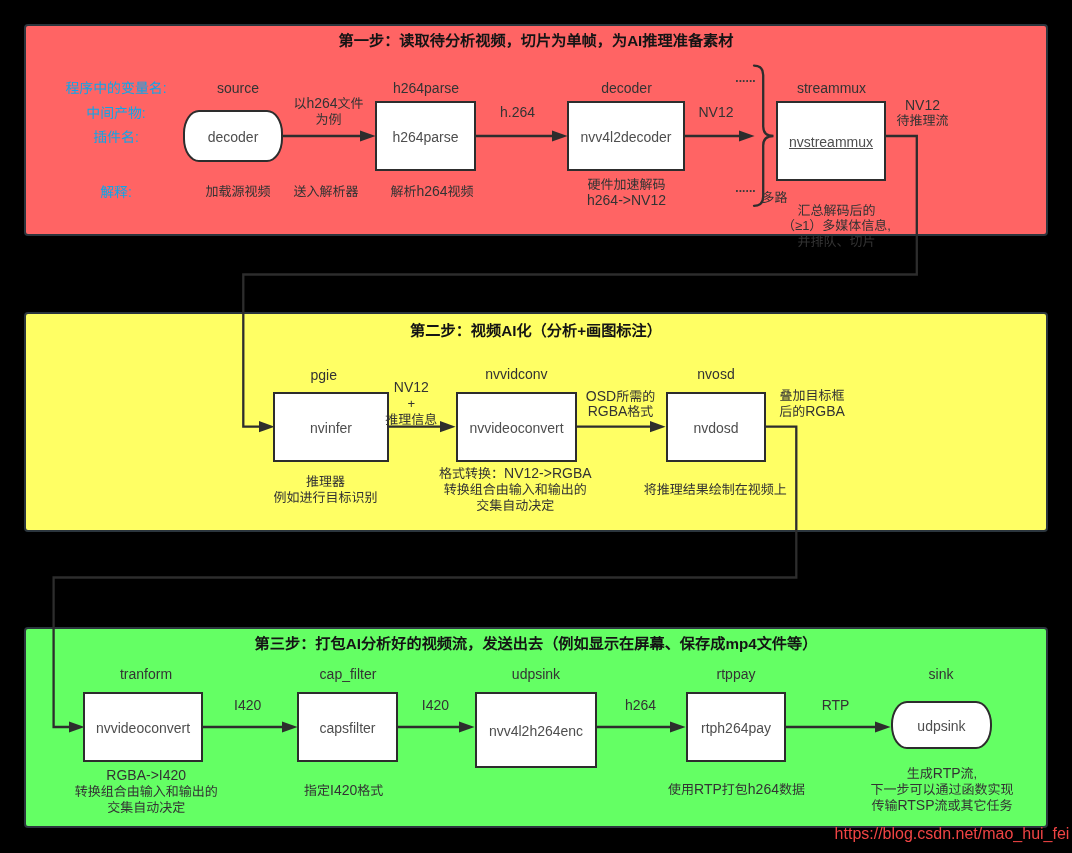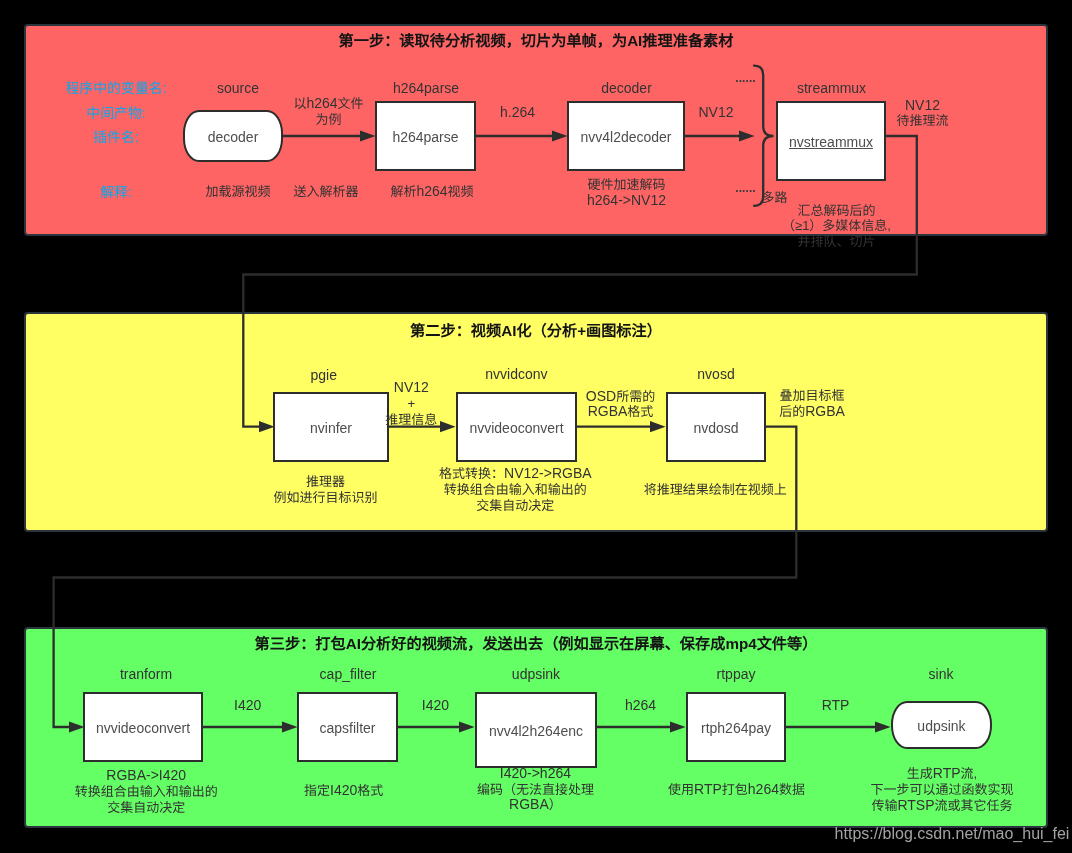--- a/index.html
+++ b/index.html
@@ -28,21 +28,21 @@
   .lbl.lat{font-size:14px;}
   .lbl i, .node i, .band-title i{font-style:normal;font-size:14px;line-height:inherit;vertical-align:baseline;}
   .lbl.bold{font-weight:500;color:#0ea5e9;font-size:13.9px;}
   .lbl.dots{font-size:12px;font-weight:700;letter-spacing:0.1px;color:#3a3a3a;}
 
   svg.wires{position:absolute;left:0;top:0;width:1072px;height:853px;z-index:2;overflow:visible;}
   svg.wires path.ln,svg.wires line{fill:none;stroke:#2d2d2d;stroke-width:2.3;}
   svg.wires polygon{fill:#2d2d2d;stroke:none;}
   svg.wires path.brace{fill:none;stroke:#2d2d2d;stroke-width:2.3;stroke-linecap:round;}
 
-  .wm{position:absolute;color:#a3a3a3;font-size:16px;white-space:nowrap;z-index:6;
+  .wm{position:absolute;color:#ef4444;font-size:16px;white-space:nowrap;z-index:6;
       transform:translate(-50%,-50%);filter:opacity(1);padding-left:12px;}
 </style>
 </head>
 <body>
 
 <div id="stage">
 
   <div class="band" style="left: 24px; top: 24px; width: 1024px; height: 212px; background-color: rgb(255, 100, 100);"></div>
   <div class="band" style="left: 24px; top: 312px; width: 1024px; height: 220px; background-color: rgb(255, 255, 100);"></div>
   <div class="band" style="left: 24px; top: 627px; width: 1024px; height: 201px; background-color: rgb(100, 255, 100);"></div>
@@ -153,23 +153,20 @@
   <div class="lbl" style="left:146.2px;top:792px;"><i>RGBA-&gt;I420</i>
 转换组合由输入和输出的
 交集自动决定</div>
   <div class="lbl lat" style="left:247.7px;top:705.5px;">I420</div>
   <div class="lbl lat" style="left:348px;top:675.4px;">cap_filter</div>
   <div class="node" style="left:297px;top:692px;width:101px;height:70px;">capsfilter</div>
   <div class="lbl" style="left:343.7px;top:790.5px;">指定<i>I420</i>格式</div>
   <div class="lbl lat" style="left:435.4px;top:705.5px;">I420</div>
   <div class="lbl lat" style="left:536px;top:675.4px;">udpsink</div>
   <div class="node" style="left:475px;top:692px;width:122px;height:76px;">nvv4l2h264enc</div>
-  <div class="lbl" style="left:535.4px;top:789.8px;"><i>I420-&gt;h264</i>
-编码（无法直接处理
-<i>RGBA</i>）</div>
   <div class="lbl lat" style="left:640.6px;top:705.5px;">h264</div>
   <div class="lbl lat" style="left:736px;top:675.4px;">rtppay</div>
   <div class="node" style="left:686px;top:692px;width:100px;height:70px;">rtph264pay</div>
   <div class="lbl" style="left:736.5px;top:789.5px;">使用<i>RTP</i>打包<i>h264</i>数据</div>
   <div class="lbl lat" style="left:835.5px;top:705.5px;">RTP</div>
   <div class="lbl lat" style="left:941px;top:675.4px;">sink</div>
   <div class="node pill" style="left:891px;top:701px;width:101px;height:48px;">udpsink</div>
   <div class="lbl" style="left:942px;top:790.3px;">生成<i>RTP</i>流,
 下一步可以通过函数实现
 传输<i>RTSP</i>流或其它任务</div>

